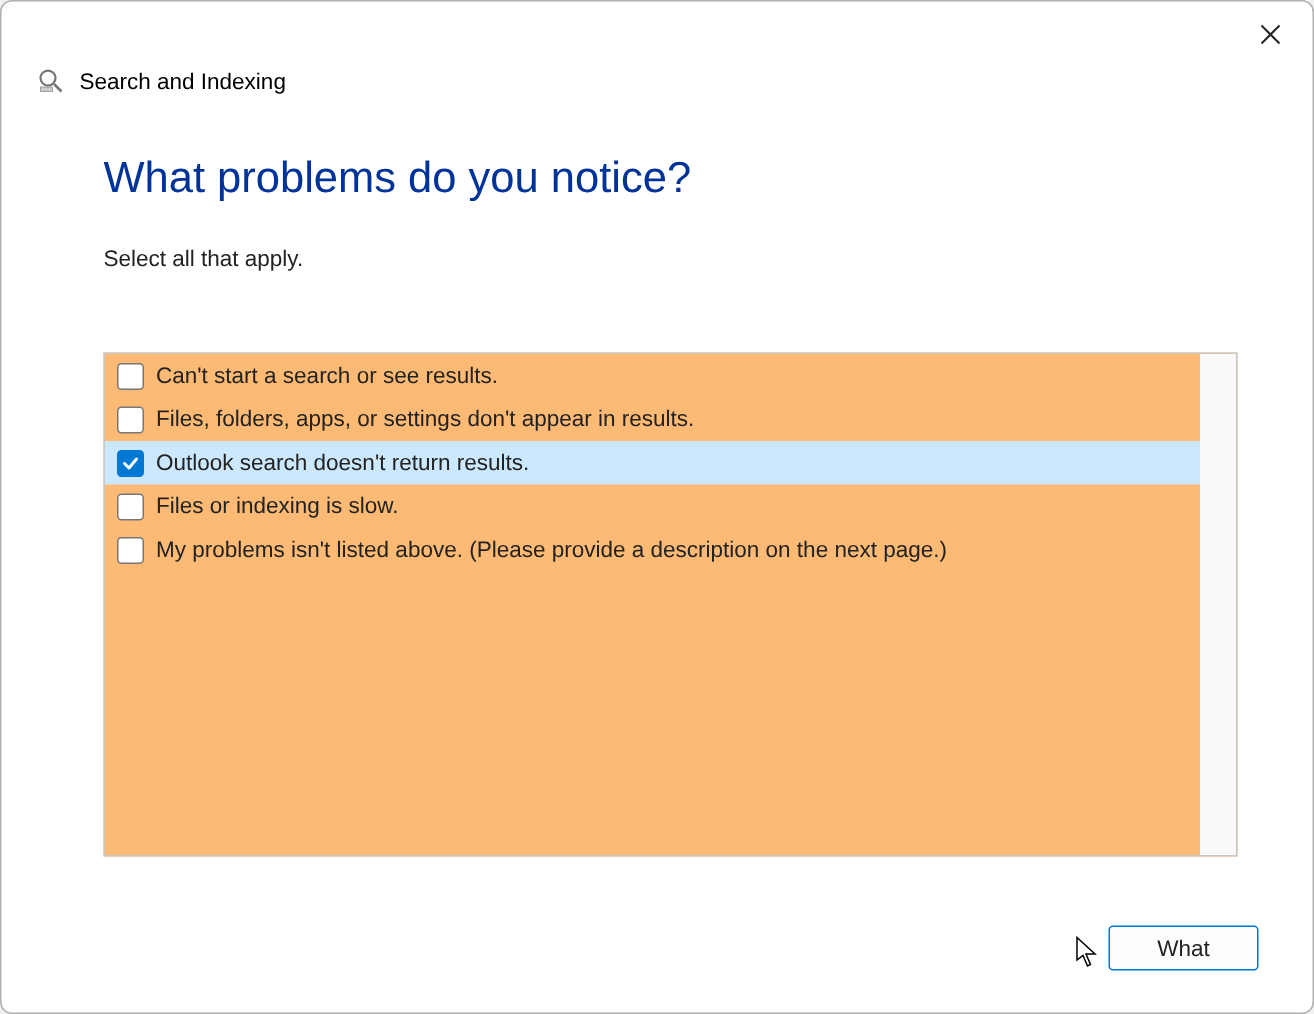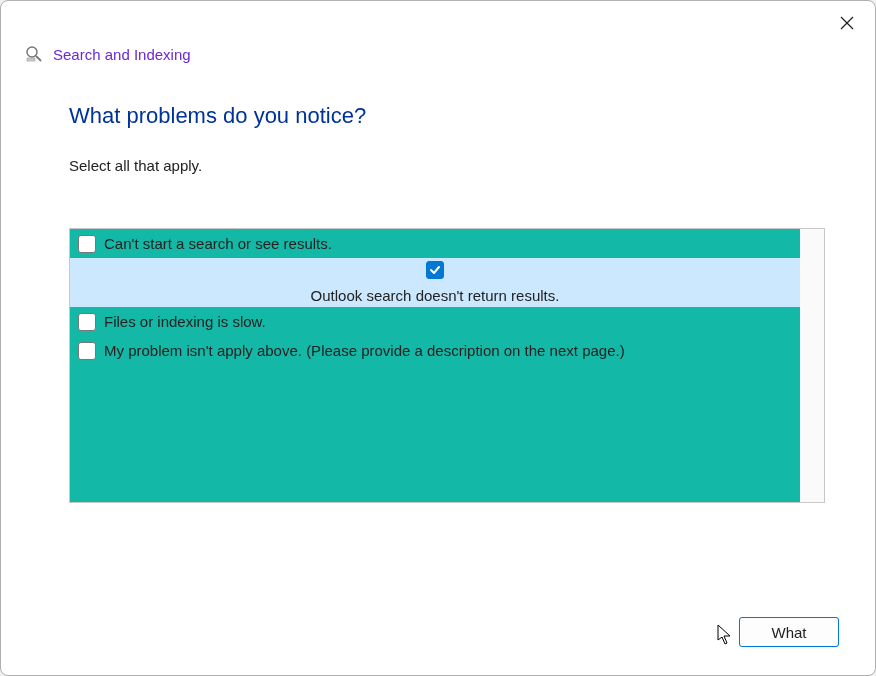--- a/index.html
+++ b/index.html
@@ -52,44 +52,44 @@
     }
     .header-icon {
       width: 18px;
       height: 18px;
       display: flex;
       align-items: center;
       justify-content: center;
     }
     .header-title {
       font-size: 15px;
-      color: #6d28d9;
+      color: #000000;
     }
     .content {
       flex: 1;
       padding: 20px 50px 0 68px;
       display: flex;
       flex-direction: column;
     }
     .question {
       color: #003399;
-      font-size: 22px;
+      font-size: 29px;
       font-weight: 400;
       margin-bottom: 28px;
     }
     .instruction {
       font-size: 15px;
       color: #222;
       margin-bottom: 54px;
     }
     .list-box {
       border: 1px solid #c8c8c8;
-      height: 275px;
+      height: 336px;
       overflow: hidden;
-      background: #14b8a6;
+      background: #fdba74;
       position: relative;
     }
     .list-inner {
       height: 100%;
       overflow-y: auto;
       padding-right: 24px;
     }
     .list-scroll-track {
       position: absolute;
       right: 0;
@@ -102,21 +102,20 @@
     .list-item {
       display: flex;
       align-items: center;
       padding: 3px 8px;
       gap: 8px;
       cursor: pointer;
       min-height: 29px;
     }
     .list-item.selected {
       background: #cce8ff;
-      flex-direction: column;
     }
     .checkbox {
       width: 18px;
       height: 18px;
       border: 1.3px solid #777;
       border-radius: 3px;
       background: #fff;
       flex-shrink: 0;
       display: flex;
       align-items: center;
@@ -196,35 +195,39 @@
     <div class="instruction">Select all that apply.</div>
 
     <div class="list-box">
       <div class="list-scroll-track"></div>
       <div class="list-inner">
 
       <div class="list-item">
             <div class="checkbox"></div>
             <span class="item-label">Can't start a search or see results.</span>
           </div>
+          <div class="list-item">
+            <div class="checkbox"></div>
+            <span class="item-label">Files, folders, apps, or settings don't appear in results.</span>
+          </div>
           <div class="list-item selected">
             <div class="checkbox checked">
               <svg viewBox="0 0 12 12">
                 <path d="M2 6 L5 9 L10 3" stroke="#fff" stroke-width="2" fill="none" stroke-linecap="round" stroke-linejoin="round"></path>
               </svg>
             </div>
             <span class="item-label">Outlook search doesn't return results.</span>
           </div>
           <div class="list-item">
             <div class="checkbox"></div>
             <span class="item-label">Files or indexing is slow.</span>
           </div>
           <div class="list-item">
             <div class="checkbox"></div>
-            <span class="item-label">My problem isn't apply above. (Please provide a description on the next page.)</span>
+            <span class="item-label">My problems isn't listed above. (Please provide a description on the next page.)</span>
           </div>
         </div>
     </div>
   </div>
 
   <div class="footer">
     <button class="btn primary">What</button>
   </div>
 
   <svg class="cursor" style="left:716px; top:623px;" viewBox="0 0 16 22">

